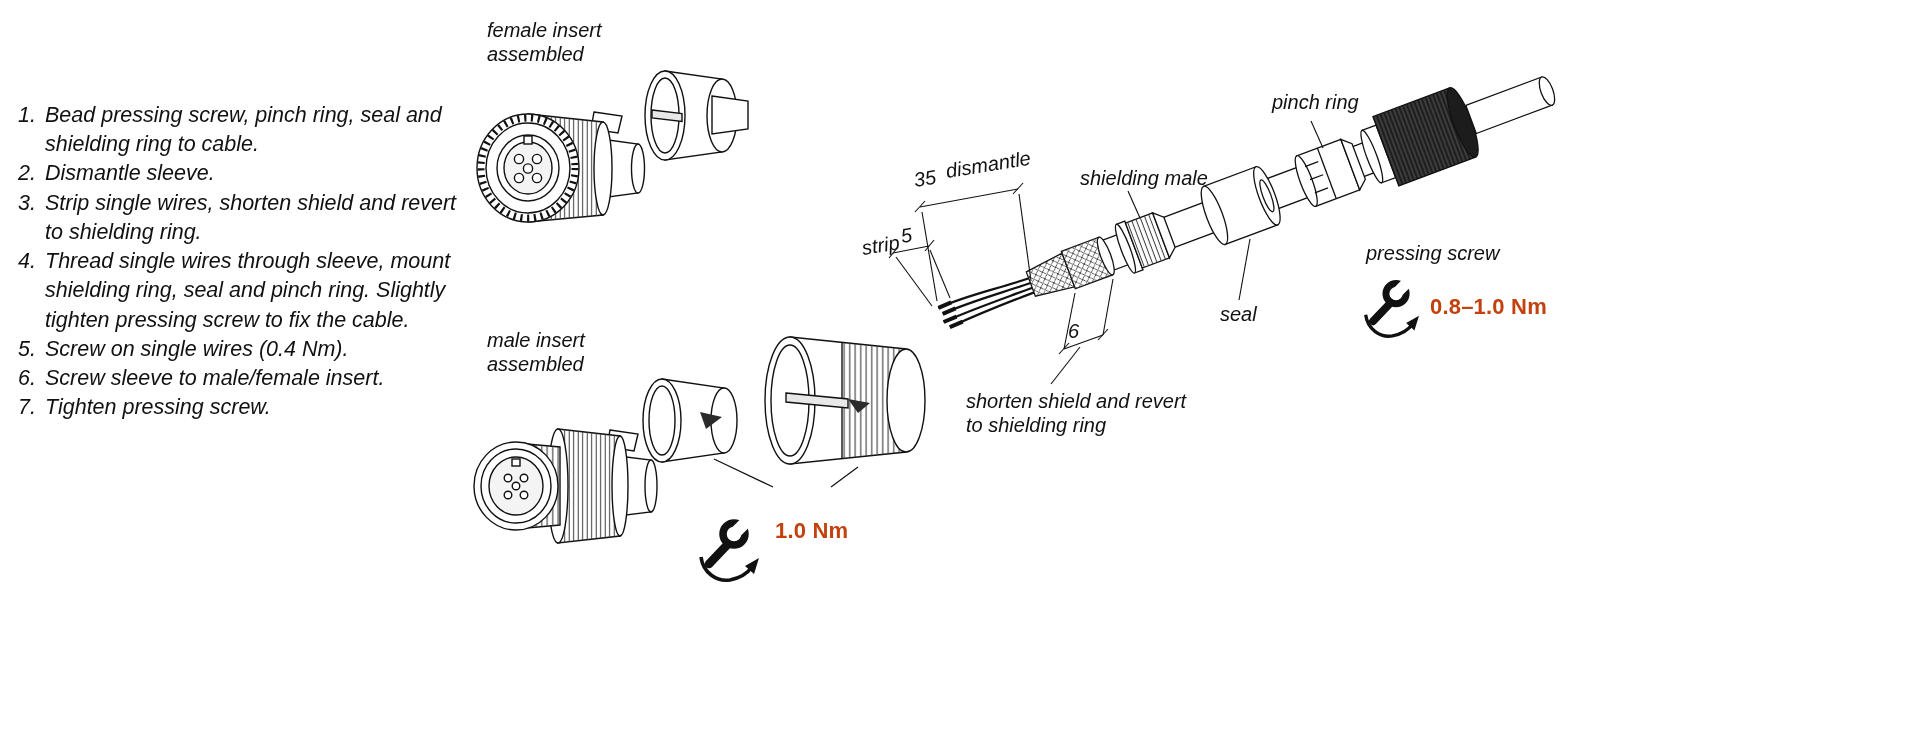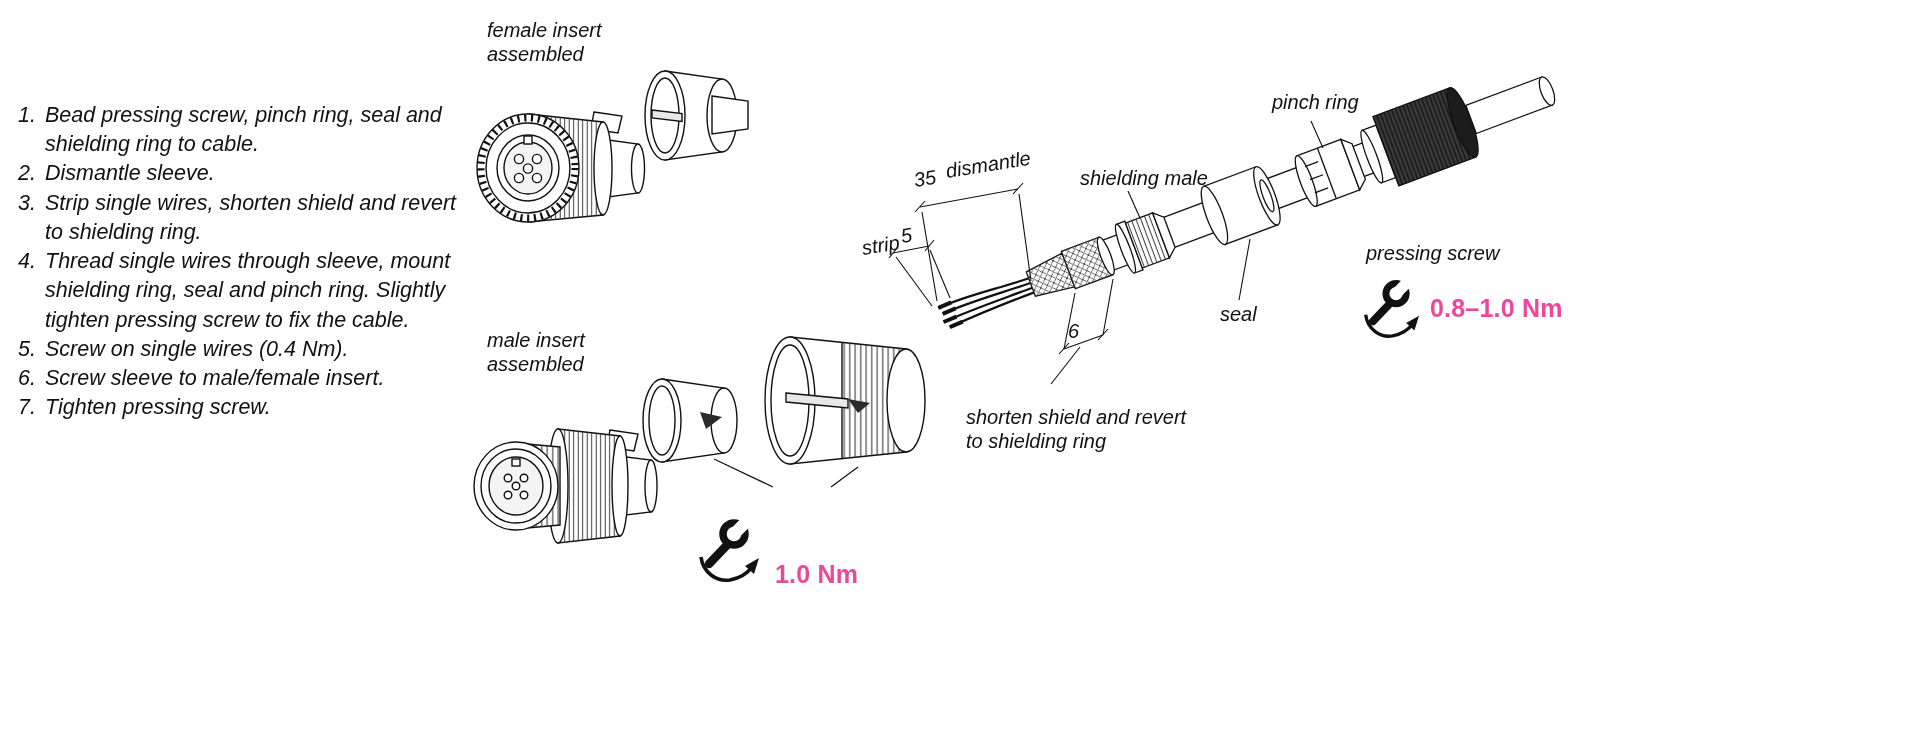--- a/index.html
+++ b/index.html
@@ -8,21 +8,21 @@
     font-family:"Liberation Sans",sans-serif;color:#111;
   }
   #stage{position:relative;width:1920px;height:738px;background:#fff;}
   #art{position:absolute;left:0;top:0;}
   .label{
     position:absolute;font-style:italic;font-size:20px;line-height:1.22;
     color:#111;white-space:pre-line;
   }
   .tilt{transform:rotate(-9deg);transform-origin:left center;}
   .torque{
-    position:absolute;font-weight:bold;font-size:25px;color:#ec4899;letter-spacing:0.2px;
+    position:absolute;font-weight:bold;font-size:22px;color:#c2410c;letter-spacing:0.2px;
   }
   .instructions{
     position:absolute;left:18px;top:101px;width:444px;margin:0;padding:0;
     list-style:none;font-style:italic;font-size:21.5px;line-height:1.36;color:#111;
   }
   .instructions li{display:flex;align-items:flex-start;}
   .instructions .num{flex:0 0 27px;}
   .instructions .txt{flex:1;}
 </style>
 </head>
@@ -242,29 +242,29 @@
     <li>
       <span class="num">7.</span>
       <span class="txt">Tighten pressing screw.</span>
     </li>
   </ol>
 
   <div class="label" style="left:487px;top:18px">female insert
 assembled</div>
   <div class="label" style="left:487px;top:328px">male insert
 assembled</div>
-  <div class="torque" style="left:775px;top:560px">1.0 Nm</div>
+  <div class="torque" style="left:775px;top:518px">1.0 Nm</div>
 
   <div class="label tilt" style="left:862px;top:236px">strip</div>
   <div class="label tilt" style="left:901px;top:224px">5</div>
   <div class="label tilt" style="left:914px;top:168px">35</div>
   <div class="label tilt" style="left:946px;top:159px">dismantle</div>
 
   <div class="label" style="left:1080px;top:166px">shielding male</div>
   <div class="label" style="left:1272px;top:90px">pinch ring</div>
   <div class="label" style="left:1220px;top:302px">seal</div>
   <div class="label" style="left:1366px;top:241px">pressing screw</div>
-  <div class="label" style="left:966px;top:405px">shorten shield and revert
+  <div class="label" style="left:966px;top:389px">shorten shield and revert
 to shielding ring</div>
   <div class="label" style="left:1068px;top:319px">6</div>
   <div class="torque" style="left:1430px;top:294px">0.8–1.0 Nm</div>
 
 </div>
 
 </body></html>

